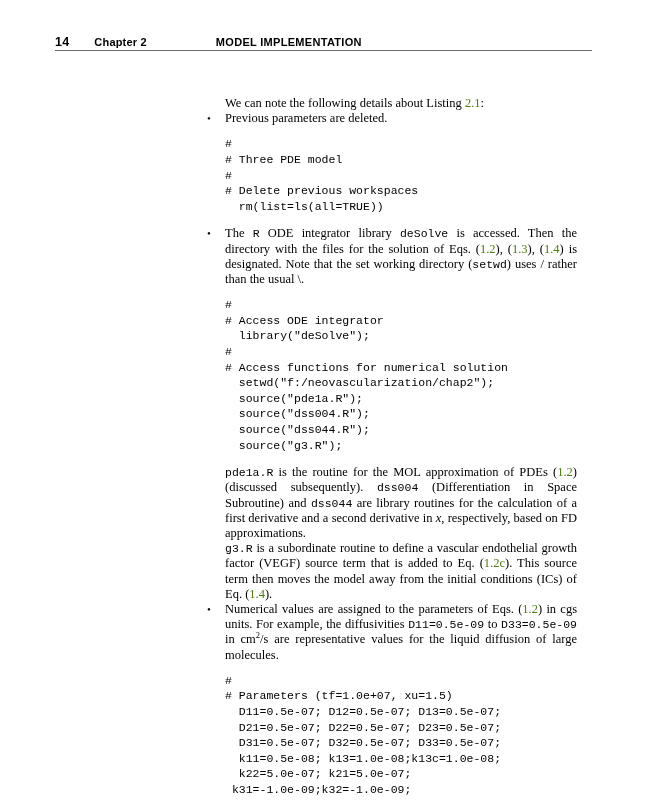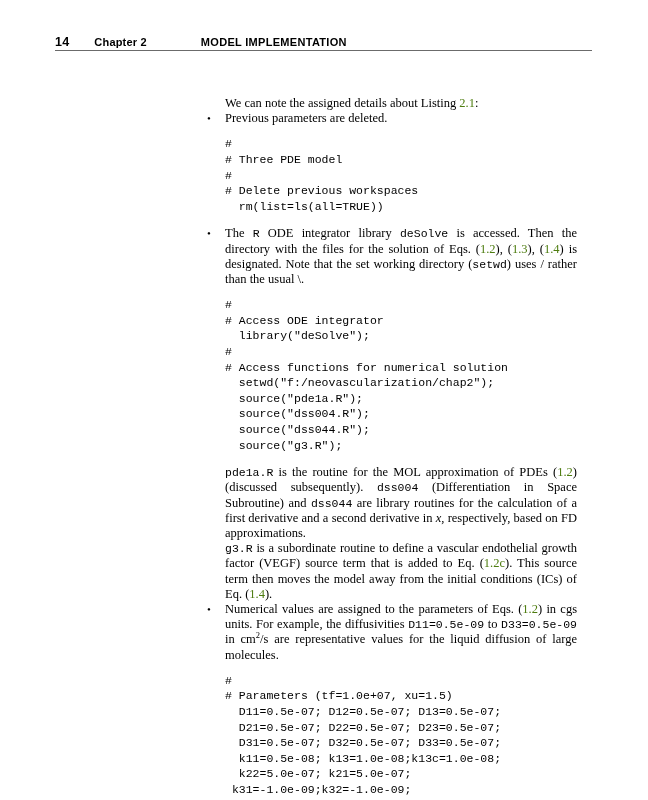--- a/index.html
+++ b/index.html
@@ -12,21 +12,21 @@
     -webkit-font-smoothing:antialiased;
   }
   
   .page-header {
     position:absolute; left:55px; top:35px; width:537px;
     font-family:"Liberation Sans", sans-serif;
     display:flex; align-items:baseline;
     font-size:11px; letter-spacing:0.2px;text-align:center;
   }
   .page-number { font-weight:bold; font-size:12.5px; margin-right:25px; }
-  .chapter-label { font-weight:bold; font-size:11px; margin-right:10px; }
+  .chapter-label { font-weight:bold; font-size:11px; margin-right:25px; }
   .chapter-title { font-weight:bold; font-size:11px; letter-spacing:0.3px;padding-left:44px; }
   .header-rule {
     position:absolute; left:55px; top:50px; width:537px;
     border-bottom:1px solid #6b6b6b; height:0;
   }
   
   .page-body {
     position:absolute; left:225px; top:96px; width:352px;
     font-size:12.5px; line-height:15.2px;
   }
@@ -54,21 +54,21 @@
 
 <div class="page-header">
   <span class="page-number">14</span>
   <span class="chapter-label">Chapter 2</span>
   <span class="chapter-title">MODEL IMPLEMENTATION</span>
 </div>
 <div class="header-rule"></div>
 
 <div class="page-body">
 
-  <p class="para"><span class="seg-t">We can note the assigned details about Listing </span><span class="seg-l">2.1</span><span class="seg-t">:</span></p>
+  <p class="para"><span class="seg-t">We can note the following details about Listing </span><span class="seg-l">2.1</span><span class="seg-t">:</span></p>
 
   <div class="bullet-item">
     <span class="bullet-marker">•</span>
     <p class="para"><span class="seg-t">Previous parameters are deleted.</span></p>
   </div>
 
   <pre class="code-block">#
 # Three PDE model
 #
 # Delete previous workspaces

